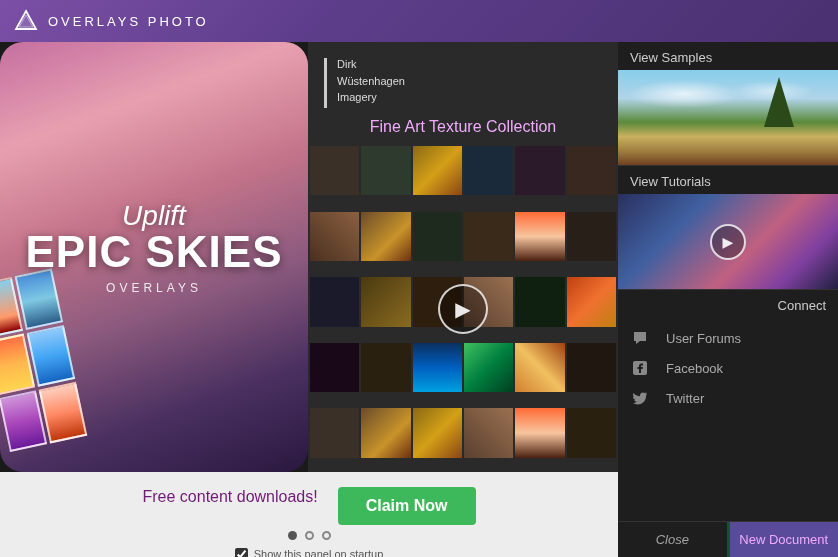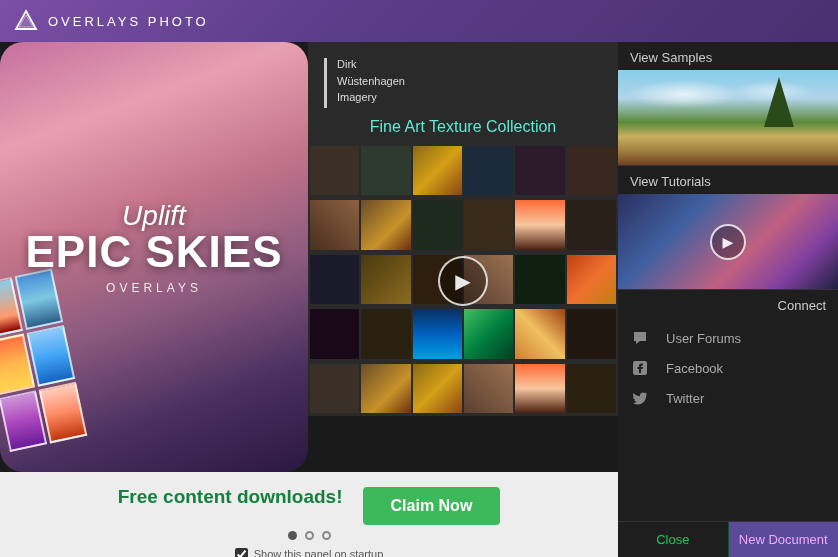--- a/index.html
+++ b/index.html
@@ -102,21 +102,21 @@
     .photo-sky3 { background: linear-gradient(180deg, #ff7043 0%, #ffb74d 50%, #ffd54f 100%); }
     .photo-sky4 { background: linear-gradient(180deg, #90caf9 0%, #42a5f5 50%, #1565c0 100%); }
     .photo-sky5 { background: linear-gradient(180deg, #ce93d8 0%, #ab47bc 50%, #6a1b9a 100%); }
     .photo-sky6 { background: linear-gradient(180deg, #ffccbc 0%, #ff8a65 50%, #bf360c 100%); }
 
     
     #slide-texture {
       position: absolute;
       left: 308px; top: 0;
       width: 310px;
-      height: 374px;
+      height: 430px;
       background: #2a2a2a;
       display: flex;
       flex-direction: column;
     }
     .texture-header {
       padding: 14px 16px 10px 16px;
       display: flex;
       align-items: flex-start;
       gap: 10px;
     }
@@ -126,21 +126,21 @@
       background: #ccc;
       flex-shrink: 0;
       margin-top: 2px;
     }
     .texture-brand-text {
       color: #ddd;
       font-size: 11px;
       line-height: 1.5;
     }
     .texture-title {
-      color: #5eead4;
+      color: #f0abfc;
       font-size: 16px;
       font-weight: 300;
       text-align: center;
       padding: 0 10px 10px 10px;
     }
     .texture-grid {
       flex: 1;
       display: grid;
       grid-template-columns: repeat(6, 1fr);
       gap: 2px;
@@ -199,23 +199,23 @@
       align-items: center;
       justify-content: center;
       gap: 6px;
     }
     .free-content-row {
       display: flex;
       align-items: center;
       gap: 20px;
     }
     .free-content-text {
-      font-size: 19px;
-      font-weight: 700;
-      color: #15803d;
+      font-size: 16px;
+      font-weight: 400;
+      color: #701a75;
     }
     .claim-btn {
       background: #3db85a;
       color: #fff;
       border: none;
       border-radius: 4px;
       padding: 10px 28px;
       font-size: 16px;
       font-weight: 600;
       cursor: pointer;
@@ -315,22 +315,23 @@
     .right-footer-btn {
       flex: 1;
       padding: 10px 0;
       text-align: center;
       font-size: 13px;
       cursor: pointer;
       border: none;
       background: transparent;
     }
     .btn-close {
-      color: #22c55e;
-      border-right: 1px solid #14532d;
+      color: #a3a3a3;
+      border-right: 3px solid #14532d;
+      font-style: italic;
     }
     .btn-new-doc {
       background: #5a4a9a;
       color: #f0abfc;
       font-weight: 500;
     }
     
     .startup-row {
       display: flex; align-items: center; gap: 6px;
       margin-top: 2px;

